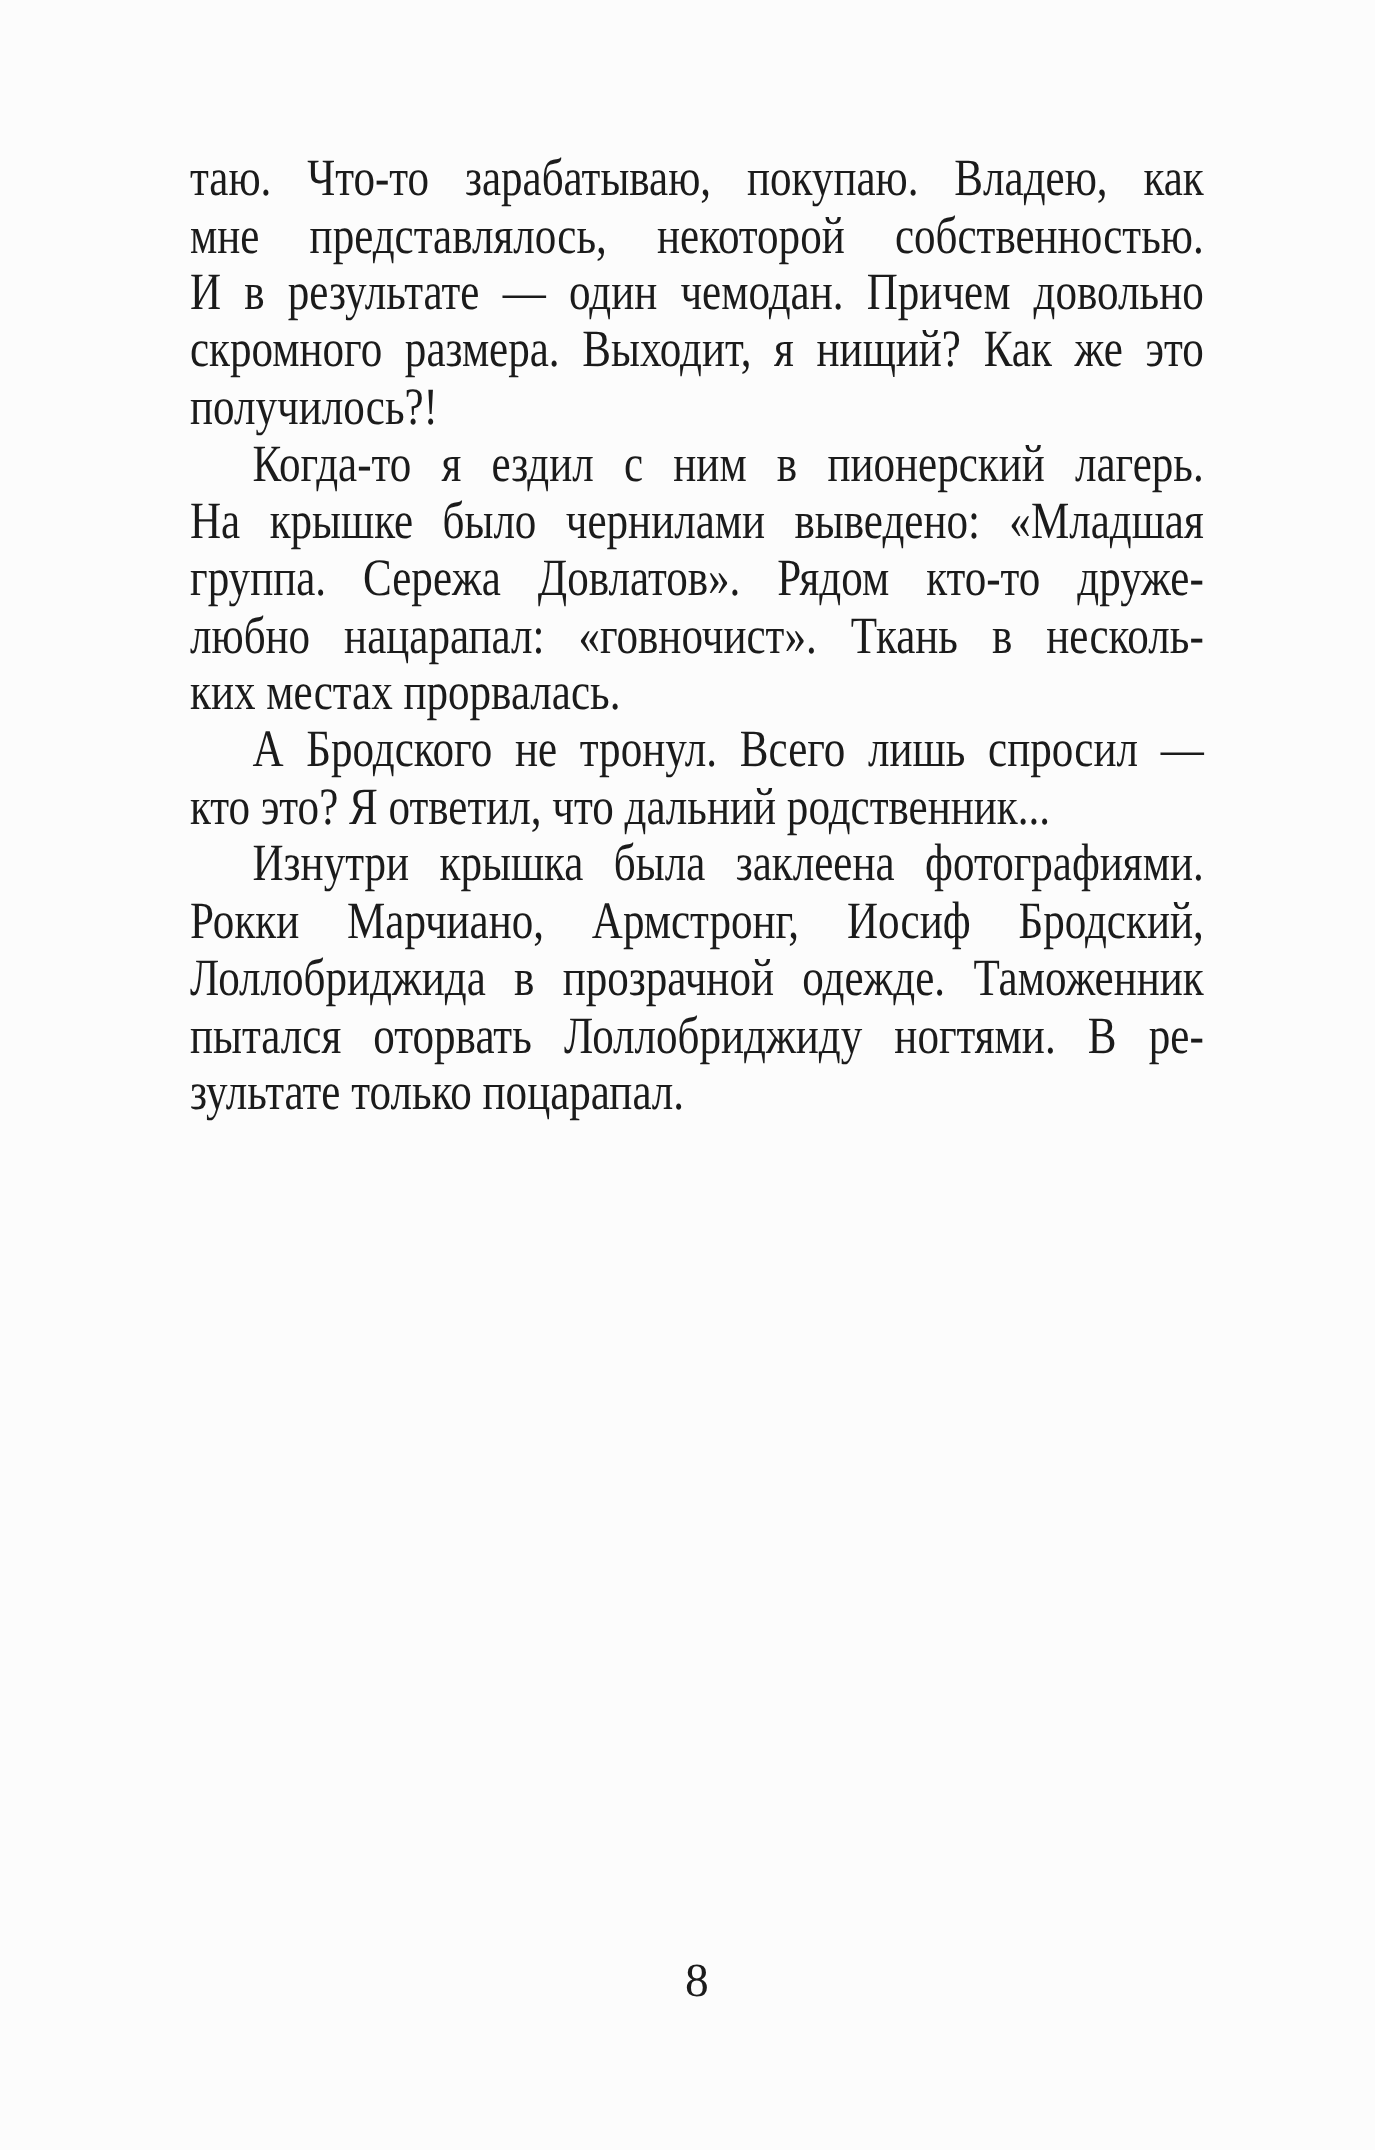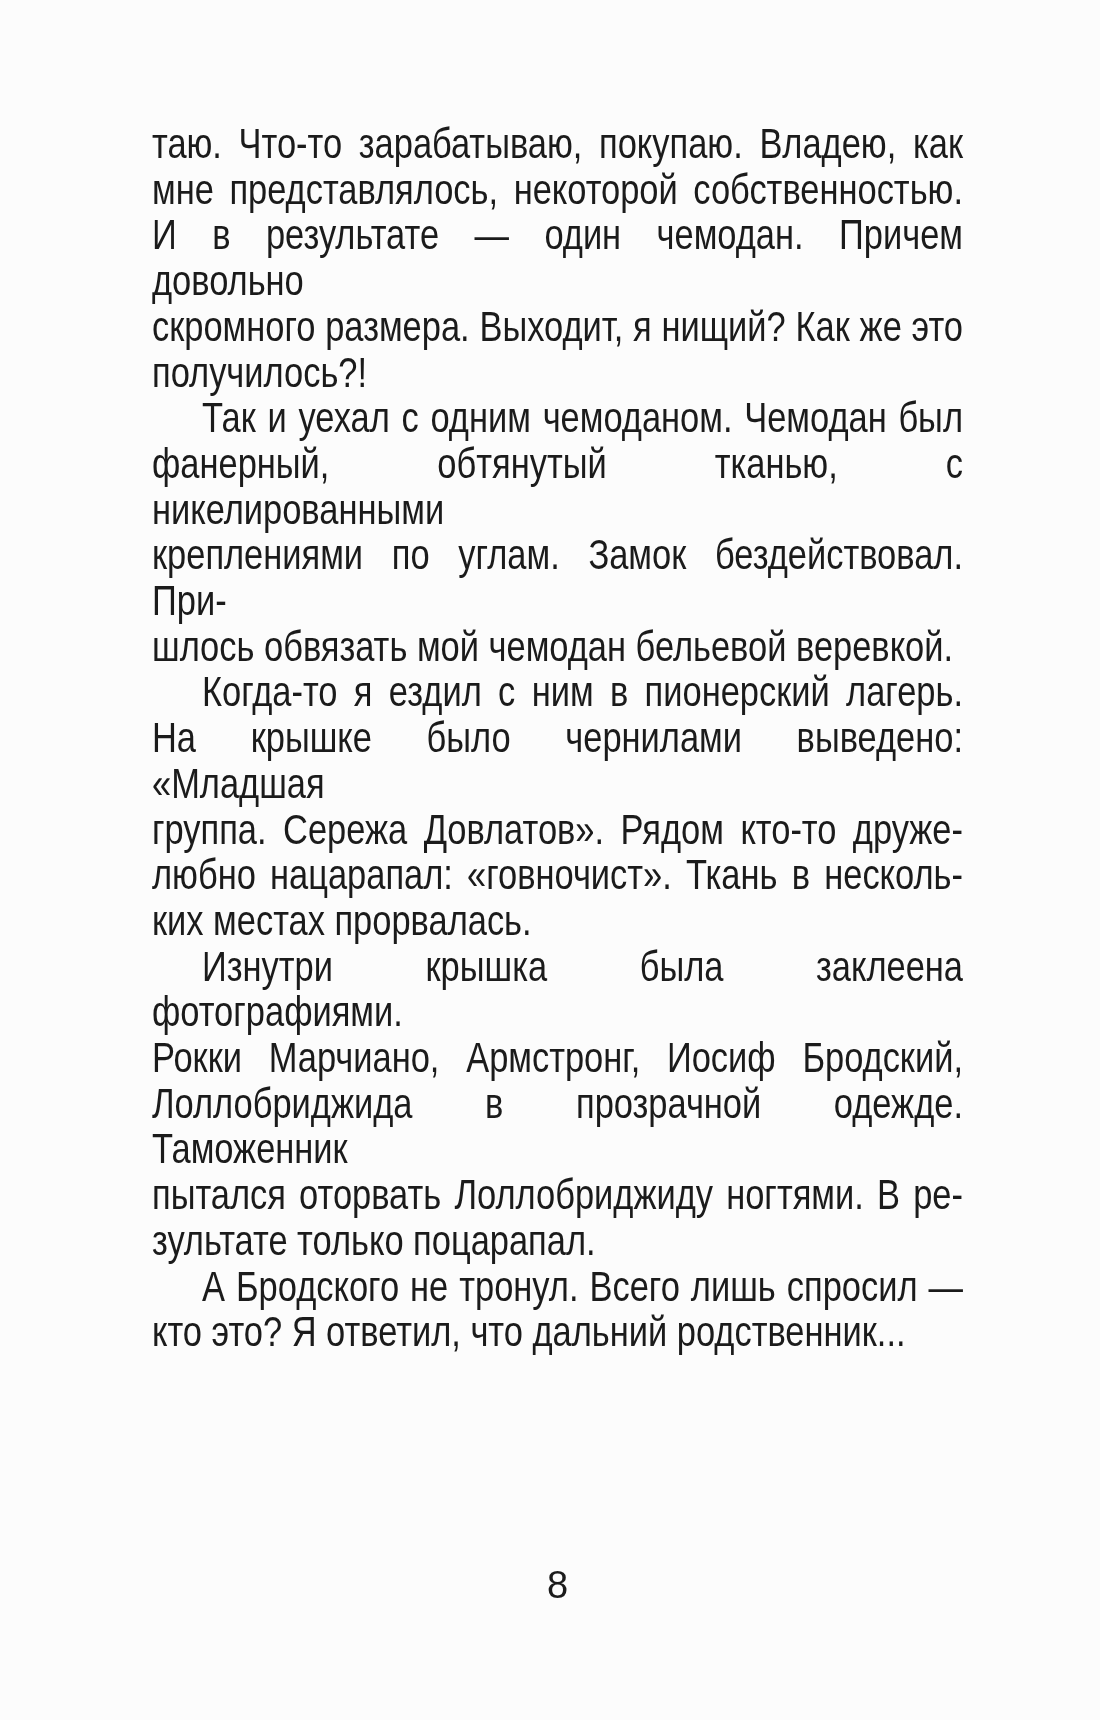--- a/index.html
+++ b/index.html
@@ -6,21 +6,21 @@
     margin: 0;
     padding: 0;
     background: #ffffff;
   }
   .page {
     position: relative;
     width: 1100px;
     height: 1720px;
     background: #fcfcfc;
     overflow: hidden;
-    font-family: Liberation Sans, sans-serif;
+    font-family: Liberation Serif, serif;
     color: #1b1b1b;
   }
   .text-block {
     position: absolute;
     left: 152px;
     top: 121px;
     width: 811px;
   }
   .paragraph {
     margin: 0;
@@ -62,38 +62,32 @@
 <div class="page">
   <main class="text-block">
       <div class="paragraph">
         <div class="line">таю. Что-то зарабатываю, покупаю. Владею, как</div>
         <div class="line">мне представлялось, некоторой собственностью.</div>
         <div class="line">И в результате — один чемодан. Причем довольно</div>
         <div class="line">скромного размера. Выходит, я нищий? Как же это</div>
         <div class="line para-end">получилось?!</div>
       </div>
       <div class="paragraph">
-        <div class="line indent">Так и уехал с одним чемоданом. Чемодан был</div>
-        <div class="line">фанерный, обтянутый тканью, с никелированными</div>
-        <div class="line">креплениями по углам. Замок бездействовал. При-</div>
-        <div class="line para-end">шлось обвязать мой чемодан бельевой веревкой.</div>
-      </div>
-      <div class="paragraph">
         <div class="line indent">Когда-то я ездил с ним в пионерский лагерь.</div>
         <div class="line">На крышке было чернилами выведено: «Младшая</div>
         <div class="line">группа. Сережа Довлатов». Рядом кто-то друже-</div>
         <div class="line">любно нацарапал: «говночист». Ткань в несколь-</div>
         <div class="line para-end">ких местах прорвалась.</div>
+      </div>
+      <div class="paragraph">
+        <div class="line indent">А Бродского не тронул. Всего лишь спросил —</div>
+        <div class="line para-end">кто это? Я ответил, что дальний родственник...</div>
       </div>
       <div class="paragraph">
         <div class="line indent">Изнутри крышка была заклеена фотографиями.</div>
         <div class="line">Рокки Марчиано, Армстронг, Иосиф Бродский,</div>
         <div class="line">Лоллобриджида в прозрачной одежде. Таможенник</div>
         <div class="line">пытался оторвать Лоллобриджиду ногтями. В ре-</div>
         <div class="line para-end">зультате только поцарапал.</div>
       </div>
-      <div class="paragraph">
-        <div class="line indent">А Бродского не тронул. Всего лишь спросил —</div>
-        <div class="line para-end">кто это? Я ответил, что дальний родственник...</div>
-      </div>
     </main>
   <footer class="folio">8</footer>
 </div>
 
 </body></html>

